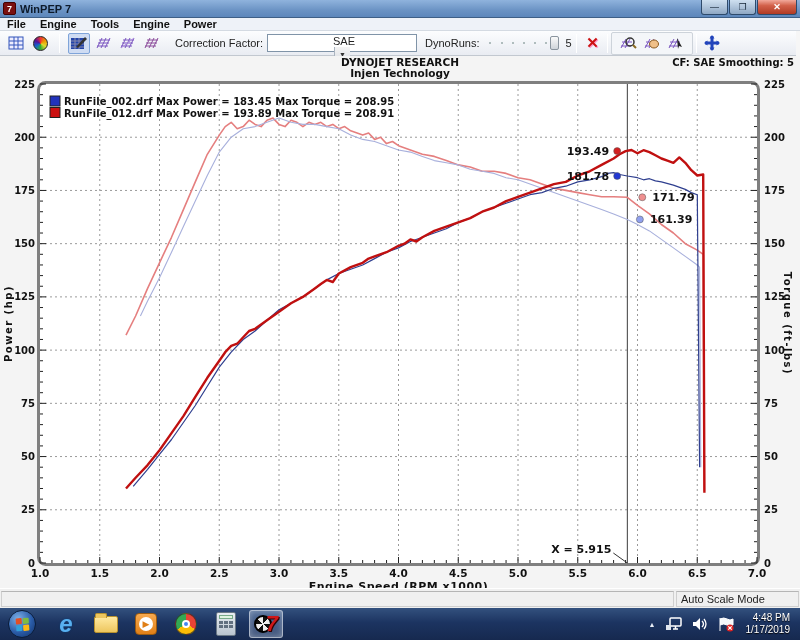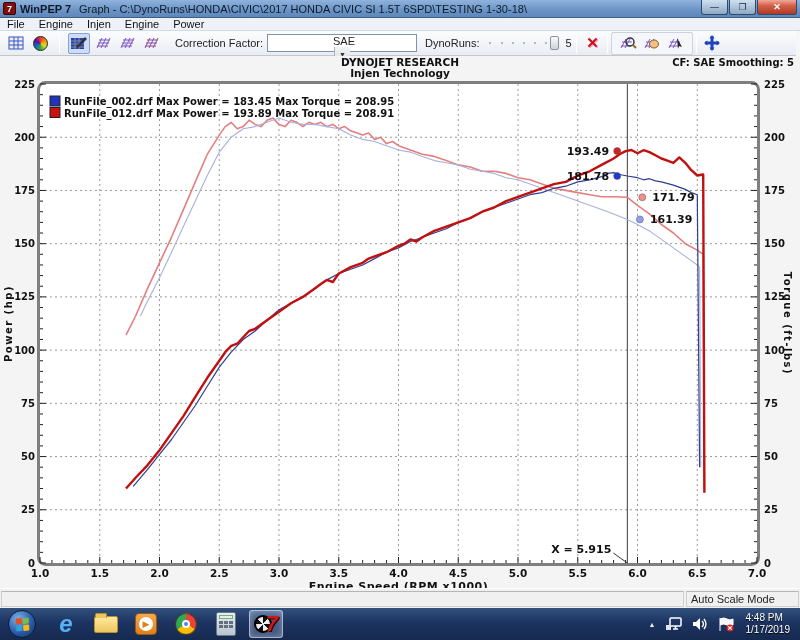--- a/index.html
+++ b/index.html
@@ -8,32 +8,32 @@
   #screen { position:relative; width:800px; height:640px; }
 
   
   .titlebar { position:absolute; top:0; left:0; right:0; height:18px;
     background:linear-gradient(#8fb3dd,#6b93c4 60%,#5d87bb);
     border-bottom:1px solid #3e5f86; display:flex; align-items:center;
     font-size:11px; color:#0d1a2a; }
   .app-icon { width:13px; height:13px; margin:0 4px 0 3px; background:#7a1010;
     color:#fff; font-size:9px; font-weight:bold; text-align:center; line-height:13px;
     border-radius:2px; border:1px solid #400; }
-  .titlebar .appname { font-weight:bold; margin-right:8px; }
+  .titlebar .appname { font-weight:bold; margin-right:18px; }
   .win-buttons { position:absolute; right:3px; top:0; display:flex; }
   .win-btn { width:27px; height:15px; border:1px solid #2e4a6b; border-top:none;
     border-radius:0 0 3px 3px; background:linear-gradient(#cfe0f0,#8fa8c4);
     color:#123; font-size:9px; text-align:center; line-height:14px; margin-left:1px; }
   .win-btn.close { width:40px; background:linear-gradient(#f2a99b,#d2614a 40%,#b03a24);
     color:#fff; font-weight:bold; }
 
   
   .menubar { position:absolute; top:18px; left:0; right:0; height:13px;
     background:#eef2f8; border-bottom:1px solid #d4dae2; display:flex;
-    align-items:center; font-size:11px; color:#111; }
+    align-items:center; font-size:11px; color:#111;font-weight:bold; }
   .menu-item { padding:0 7px; height:13px; line-height:13px; }
 
   
   .toolbar { position:absolute; top:31px; left:0; right:4px; height:25px;
     background:linear-gradient(#fcfdfe,#e9ecf2); border-bottom:1px solid #c2c8d0;
     display:flex; align-items:center; font-size:11px; color:#222; }
   .tb-group { display:flex; align-items:center; padding:0 4px; height:23px; }
   .tb-sep { width:1px; height:19px; background:#c3c9d1; border-right:1px solid #fff; margin:0 3px; }
   .tb-btn { width:22px; height:21px; display:flex; align-items:center; justify-content:center;
     border:1px solid transparent; border-radius:2px; margin:0 1px; }
@@ -59,21 +59,21 @@
   .chart-panel { position:absolute; top:56px; left:0; width:800px; height:532px;
     background:#f4f4f4; }
   #chart-svg { position:absolute; top:0; left:0; }
 
   
   .statusbar { position:absolute; top:588px; left:0; right:0; height:20px;
     background:#f0f0f0; border-top:1px solid #fff; display:flex; font-size:11px; color:#222; }
   .status-cell { border:1px solid #cfcfcf; border-top-color:#b5b5b5; margin:1px;
     height:16px; align-self:center; }
   .status-main { flex:1; }
-  .status-mode { width:113px; padding:0 4px; line-height:15px; }
+  .status-mode { width:123px; padding:0 4px; line-height:15px; }
 
   
   .taskbar { position:absolute; top:608px; left:0; right:0; height:32px;
     background:linear-gradient(#33517e,#1c3461 45%,#16294f); display:flex;
     align-items:center; }
   .orb { width:28px; height:28px; margin:0 10px 0 8px; border-radius:50%;
     background:radial-gradient(circle at 35% 30%, #7db1e8, #2a5ca8 55%, #123063);
     border:1px solid #0b1d3a; position:relative; }
   .orb .flag { position:absolute; top:7px; left:7px; width:13px; height:13px;
     display:grid; grid-template-columns:6px 6px; grid-gap:1px; transform:rotate(-4deg); }
@@ -106,43 +106,42 @@
   .winpep-logo { position:relative; width:24px; height:24px; }
   .winpep-logo .wheel { position:absolute; left:0; top:3px; width:18px; height:18px;
     border-radius:50%; background:conic-gradient(#111 0 12%, #eee 12% 25%, #111 25% 37%,
     #eee 37% 50%, #111 50% 62%, #eee 62% 75%, #111 75% 87%, #eee 87% 100%);
     border:2px solid #000; }
   .winpep-logo .seven { position:absolute; right:0; top:-1px; color:#d01818;
     font-size:22px; font-weight:bold; font-style:italic; text-shadow:1px 1px 0 #300; }
   .tray { margin-left:auto; display:flex; align-items:center; color:#fff; }
   .tray-up { font-size:7px; margin-right:9px; color:#e8eef6; }
   .tray svg { margin-right:9px; }
-  .clock { font-size:10px; line-height:12px; color:#fff;
+  .clock { text-align:right; font-size:10px; line-height:12px; color:#fff;
     margin:0 10px 0 2px; text-shadow:0 1px 1px #000; }
 </style>
 </head>
 <body>
 
 <div id="screen">
 
   <div class="titlebar">
     <div class="app-icon">7</div>
     <span class="appname">WinPEP 7</span>
-    <span>Graph - C:\DynoRuns\HONDA\CIVIC\2017 HONDA CIVIC SI 1.5T 6SPD\TESTING 1-30-18\</span>
     <div class="win-buttons">
       <div class="win-btn">—</div>
       <div class="win-btn">❐</div>
       <div class="win-btn close">✕</div>
     </div>
   </div>
 
   <div class="menubar">
     <span class="menu-item">File</span>
     <span class="menu-item">Engine</span>
-    <span class="menu-item">Injen</span>
+    <span class="menu-item">Tools</span>
     <span class="menu-item">Engine</span>
     <span class="menu-item">Power</span>
   </div>
 
   <div class="toolbar">
     <div class="tb-group">
       <div class="tb-btn">
         <svg width="17" height="15">
           <rect x="1" y="1" width="14" height="12" fill="#eef" stroke="#3355bb"></rect>
           <path d="M1 5 H15 M1 9 H15 M6 1 V13 M10 1 V13" stroke="#3355bb" fill="none"></path>

